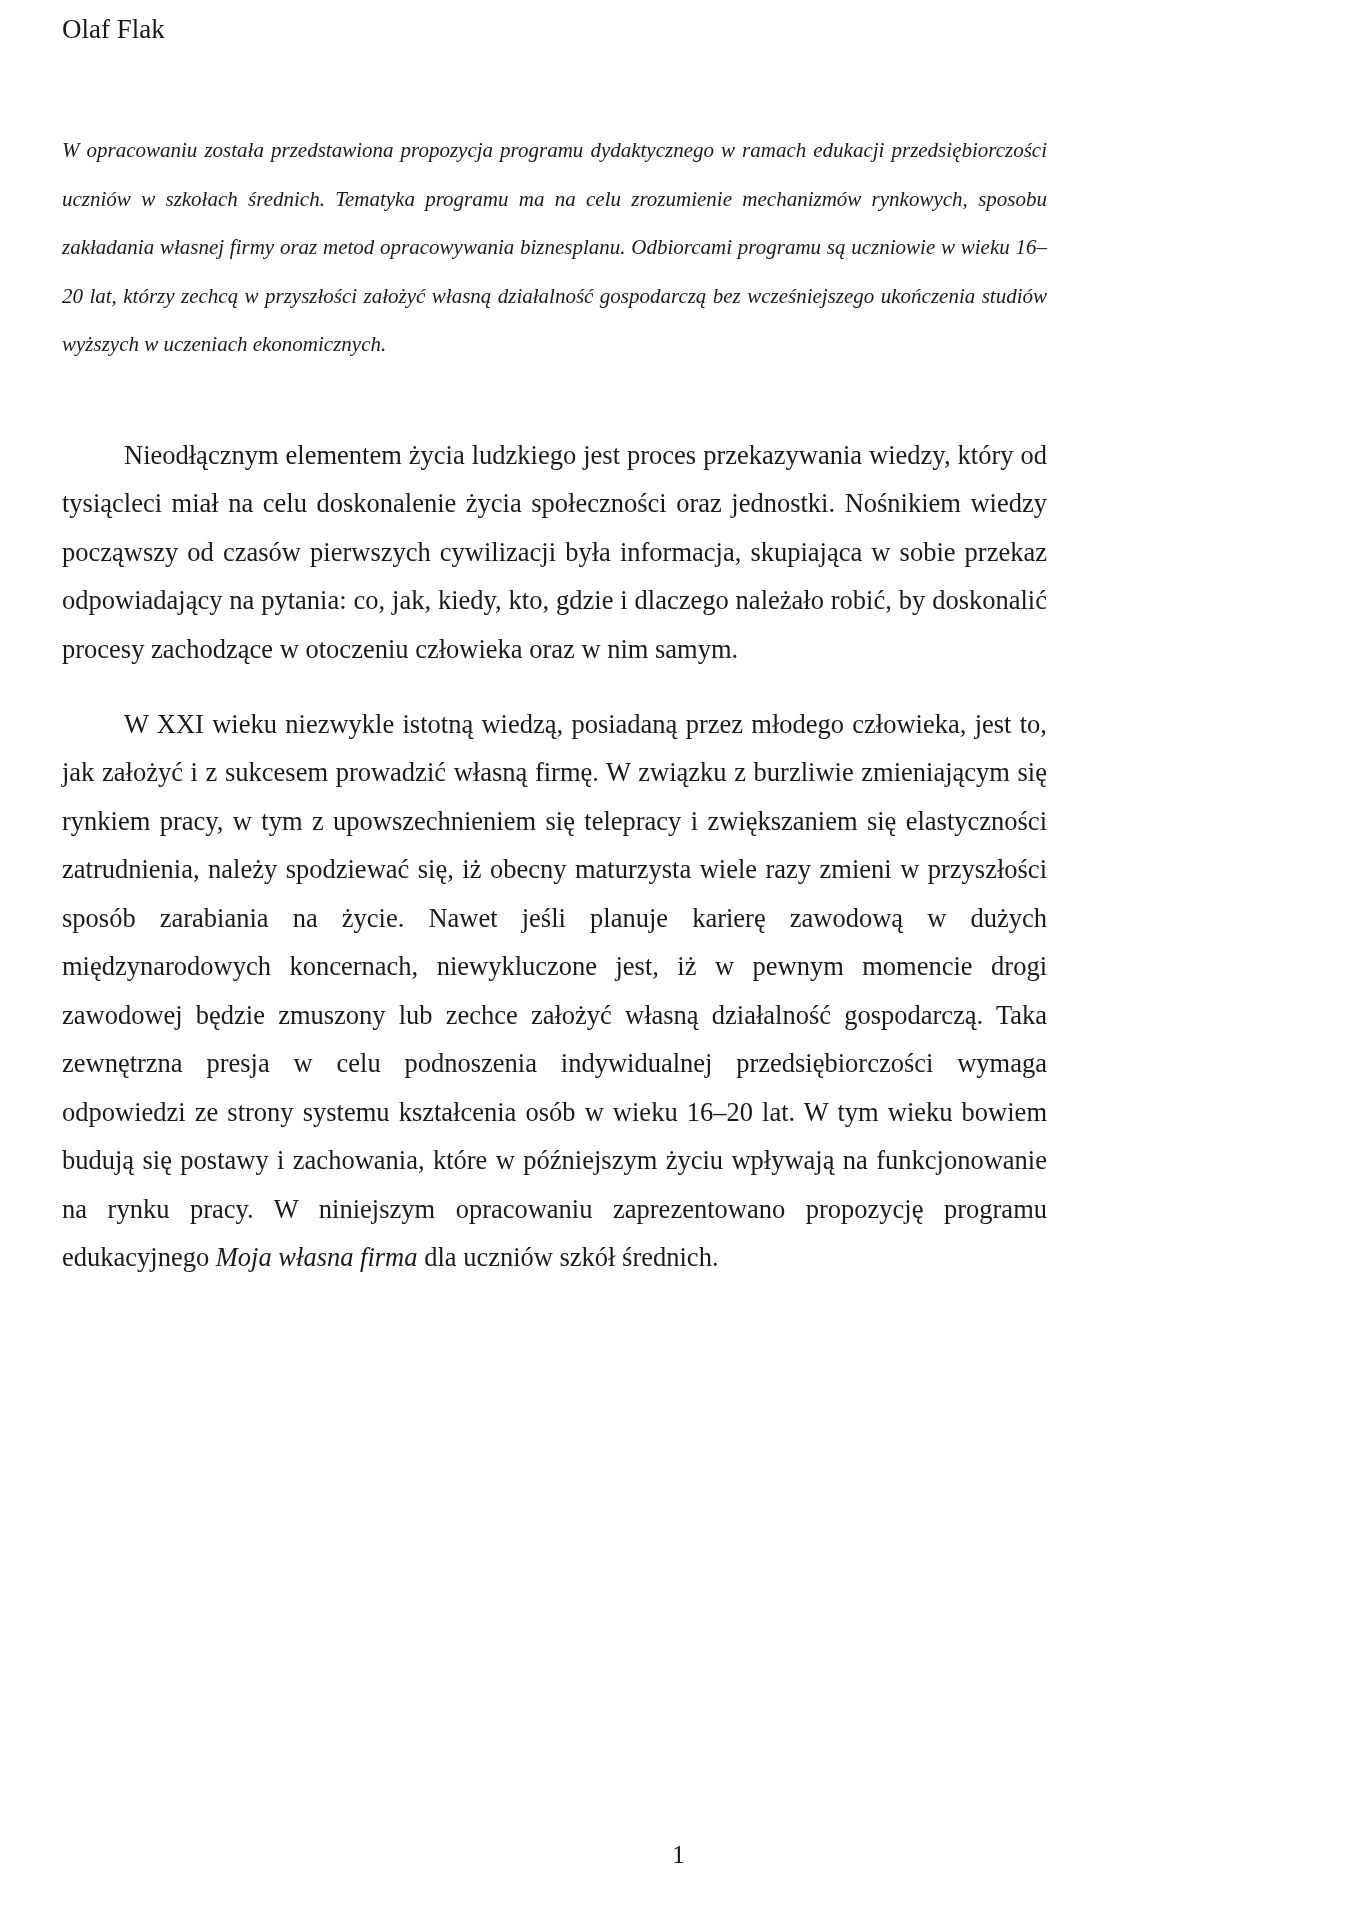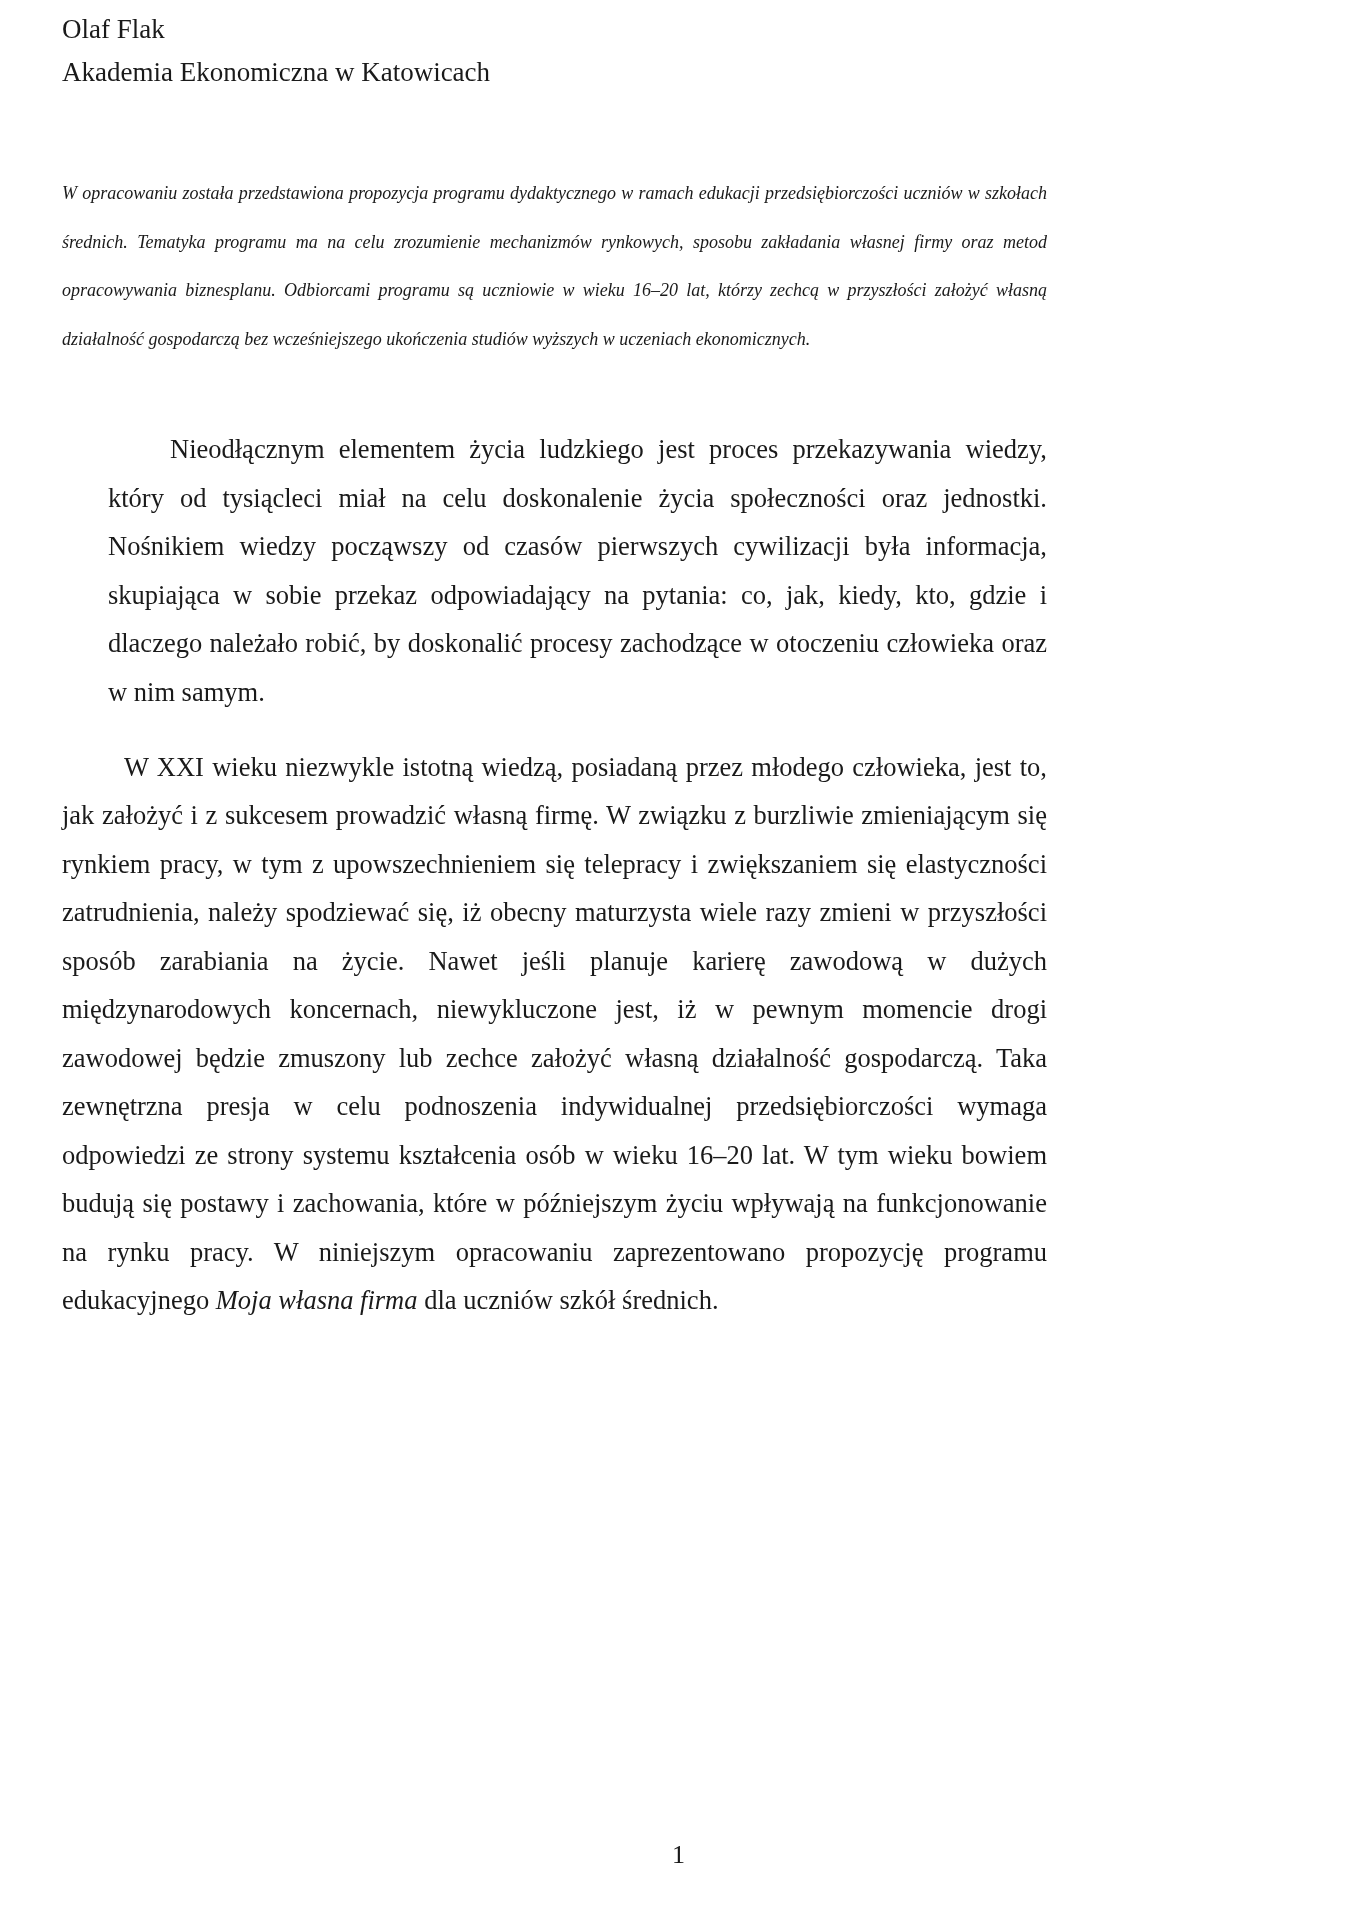--- a/index.html
+++ b/index.html
@@ -51,37 +51,36 @@
   }
   .doc-title .prog-name {
     font-style: italic;
     font-weight: bold;
   }
 
   
   .abstract {
     margin-top: 75px;
     font-style: italic;
-    font-size: 18px;
+    font-size: 21px;
     line-height: 48.5px;
     text-align: justify;
     text-justify: inter-word;
   }
 
   
   .body-par {
     font-size: 26.5px;
     line-height: 48.5px;
     text-align: justify;
     text-justify: inter-word;
     text-indent: 62px;
   }
   .body-par.first {
     margin-top: 62px;
-    margin-left: 46px;
   }
   .body-par .prog-name {
     font-style: italic;
   }
 
   
   .page-number {
     position: absolute;
     left: 0;
     right: 0;
@@ -92,21 +91,20 @@
   }
 </style>
 </head>
 <body>
 
 <div class="page">
   <div class="content">
 
     <div class="author-block">
       <div class="author-line">Olaf Flak</div>
-      <div class="author-line">Akademia Ekonomiczna w Katowicach</div>
     </div>
 
 
     <p class="abstract">W opracowaniu została przedstawiona propozycja programu dydaktycznego w ramach edukacji przedsiębiorczości uczniów w szkołach średnich. Tematyka programu ma na celu zrozumienie mechanizmów rynkowych, sposobu zakładania własnej firmy oraz metod opracowywania biznesplanu. Odbiorcami programu są uczniowie w wieku 16–20 lat, którzy zechcą w przyszłości założyć własną działalność gospodarczą bez wcześniejszego ukończenia studiów wyższych w uczeniach ekonomicznych.</p>
 
     <p class="body-par first">Nieodłącznym elementem życia ludzkiego jest proces przekazywania wiedzy, który od tysiącleci miał na celu doskonalenie życia społeczności oraz jednostki. Nośnikiem wiedzy począwszy od czasów pierwszych cywilizacji była informacja, skupiająca w sobie przekaz odpowiadający na pytania: co, jak, kiedy, kto, gdzie i dlaczego należało robić, by doskonalić procesy zachodzące w otoczeniu człowieka oraz w nim samym.</p>
 
     <p class="body-par"><span>W XXI wieku niezwykle istotną wiedzą, posiadaną przez młodego człowieka, jest to, jak założyć i z sukcesem prowadzić własną firmę. W związku z burzliwie zmieniającym się rynkiem pracy, w tym z upowszechnieniem się telepracy i zwiększaniem się elastyczności zatrudnienia, należy spodziewać się, iż obecny maturzysta wiele razy zmieni w przyszłości sposób zarabiania na życie. Nawet jeśli planuje karierę zawodową w dużych międzynarodowych koncernach, niewykluczone jest, iż w pewnym momencie drogi zawodowej będzie zmuszony lub zechce założyć własną działalność gospodarczą. Taka zewnętrzna presja w celu podnoszenia indywidualnej przedsiębiorczości wymaga odpowiedzi ze strony systemu kształcenia osób w wieku 16–20 lat. W tym wieku bowiem budują się postawy i zachowania, które w późniejszym życiu wpływają na funkcjonowanie na rynku pracy. W niniejszym opracowaniu zaprezentowano propozycję programu edukacyjnego </span><span class="prog-name">Moja własna firma</span><span> dla uczniów szkół średnich.</span></p>
 
   </div>

